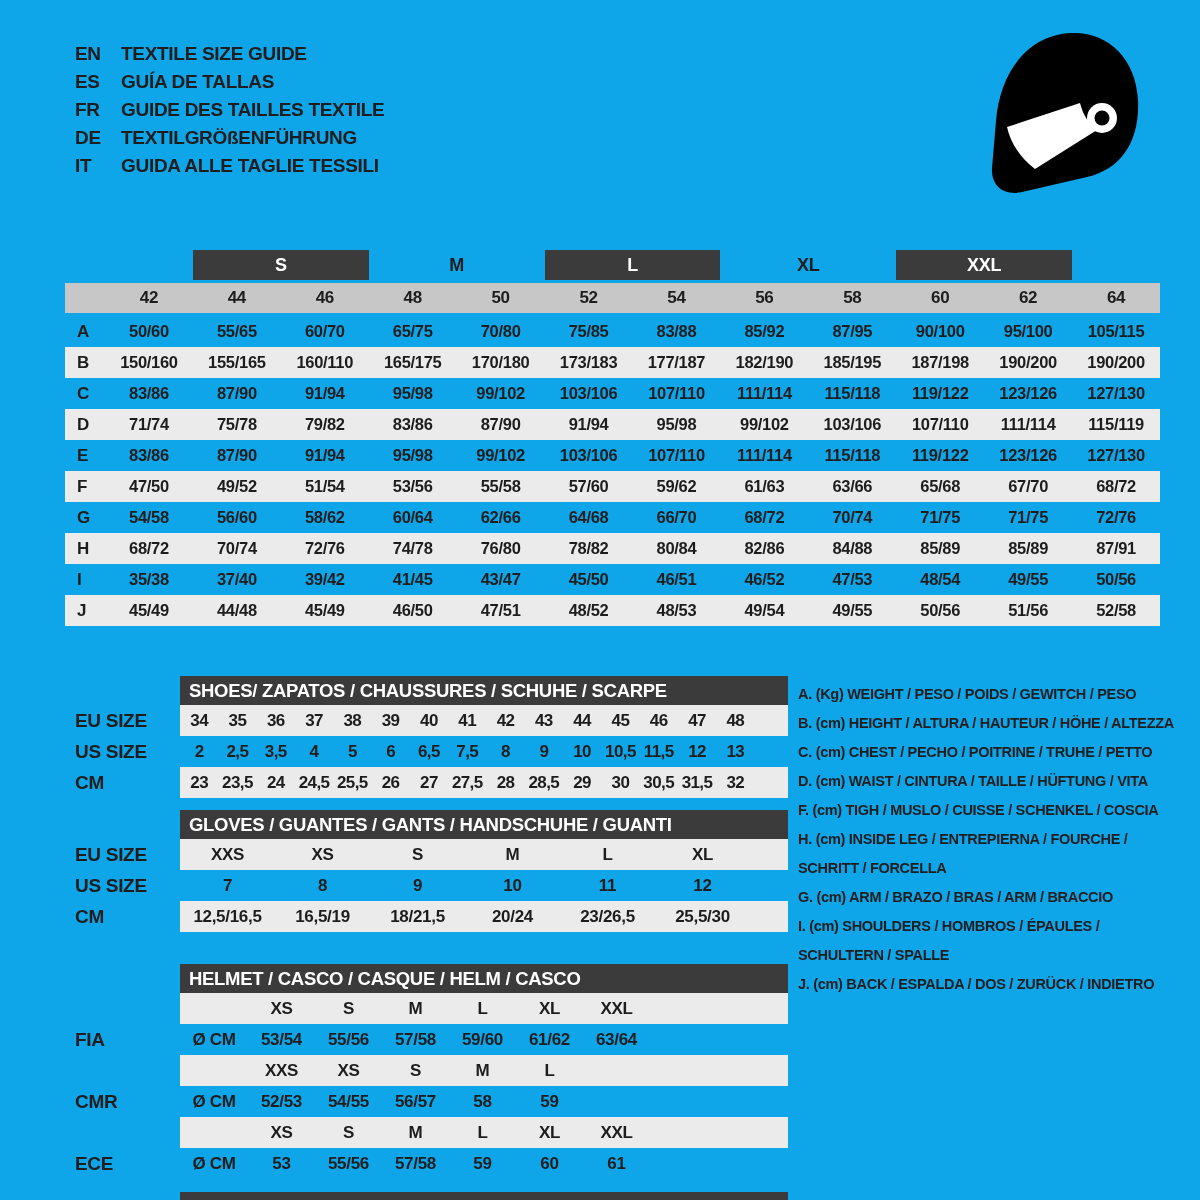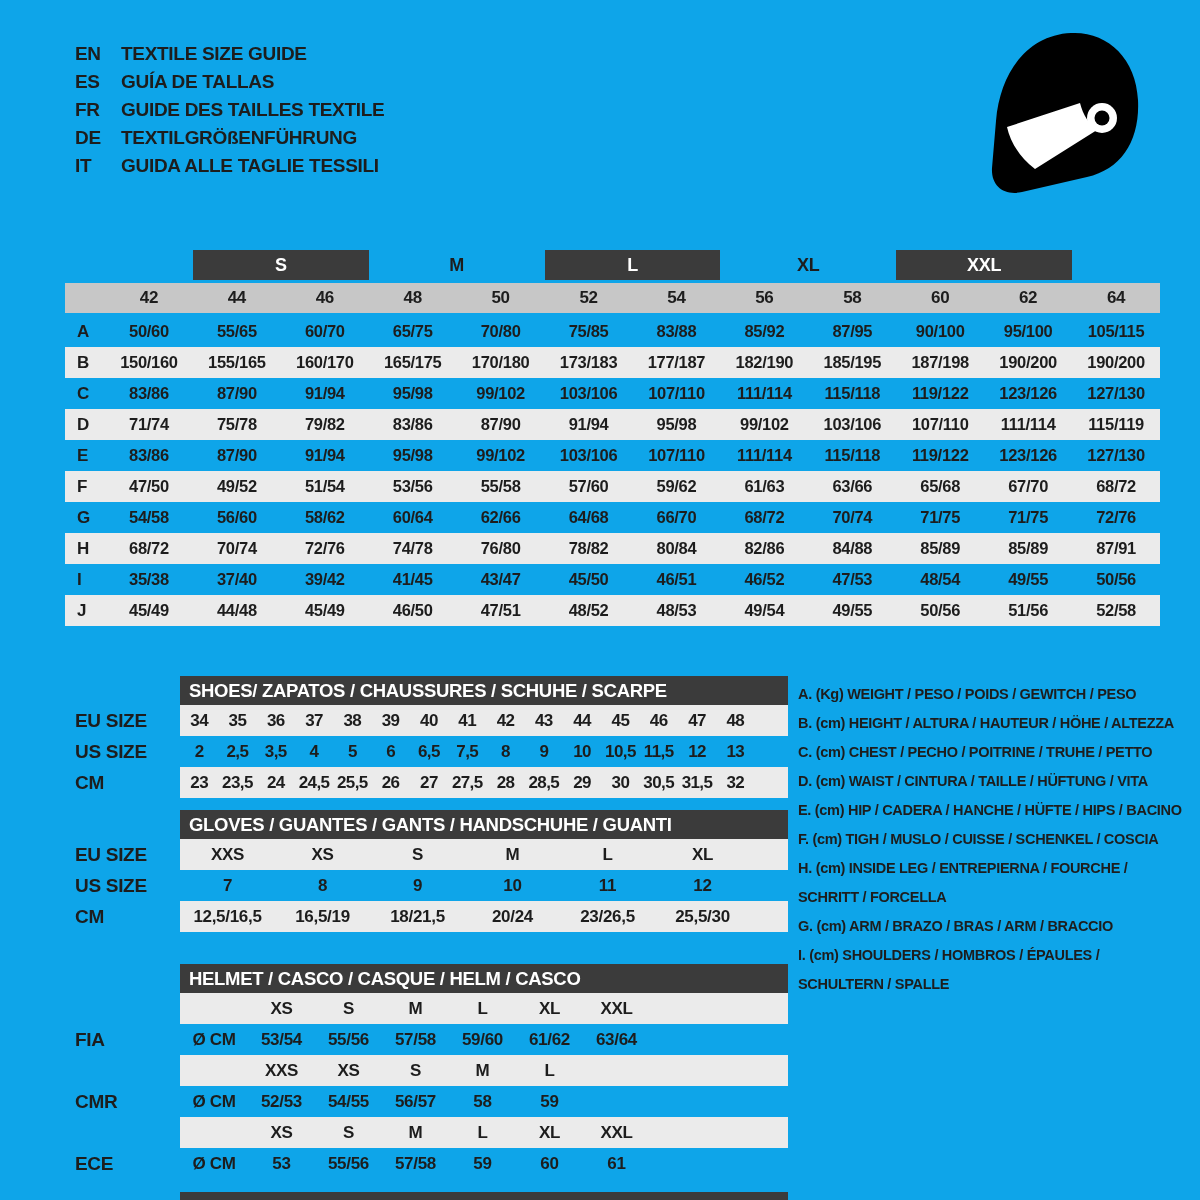--- a/index.html
+++ b/index.html
@@ -129,21 +129,21 @@
           <div class="cell">85/92</div>
           <div class="cell">87/95</div>
           <div class="cell">90/100</div>
           <div class="cell">95/100</div>
           <div class="cell">105/115</div>
         </div>
         <div class="mt-grid mt-row alt">
           <div class="cell rlabel">B</div>
           <div class="cell">150/160</div>
           <div class="cell">155/165</div>
-          <div class="cell">160/170</div>
+          <div class="cell">160/110</div>
           <div class="cell">165/175</div>
           <div class="cell">170/180</div>
           <div class="cell">173/183</div>
           <div class="cell">177/187</div>
           <div class="cell">182/190</div>
           <div class="cell">185/195</div>
           <div class="cell">187/198</div>
           <div class="cell">190/200</div>
           <div class="cell">190/200</div>
         </div>
@@ -449,22 +449,22 @@
           </div>
         </div>
     </div>
   </div>
 
   <div class="legend">
       <div class="legend-item">A. (Kg) WEIGHT / PESO / POIDS / GEWITCH / PESO</div>
       <div class="legend-item">B. (cm) HEIGHT / ALTURA / HAUTEUR / HÖHE / ALTEZZA</div>
       <div class="legend-item">C. (cm) CHEST / PECHO / POITRINE / TRUHE / PETTO</div>
       <div class="legend-item">D. (cm) WAIST / CINTURA / TAILLE / HÜFTUNG / VITA</div>
-      <div class="legend-item">E. (cm) HIP / CADERA / HANCHE / HÜFTE / HIPS / BACINO</div>
       <div class="legend-item">F. (cm) TIGH / MUSLO / CUISSE / SCHENKEL / COSCIA</div>
       <div class="legend-item">H. (cm) INSIDE LEG / ENTREPIERNA / FOURCHE / SCHRITT / FORCELLA</div>
       <div class="legend-item">G. (cm) ARM / BRAZO / BRAS / ARM / BRACCIO</div>
       <div class="legend-item">I. (cm) SHOULDERS / HOMBROS / ÉPAULES / SCHULTERN / SPALLE</div>
+      <div class="legend-item">J. (cm) BACK / ESPALDA / DOS / ZURÜCK / INDIETRO</div>
     </div>
 
   <div class="bottom-bar"></div>
 
 </div>
 
 </body></html>

